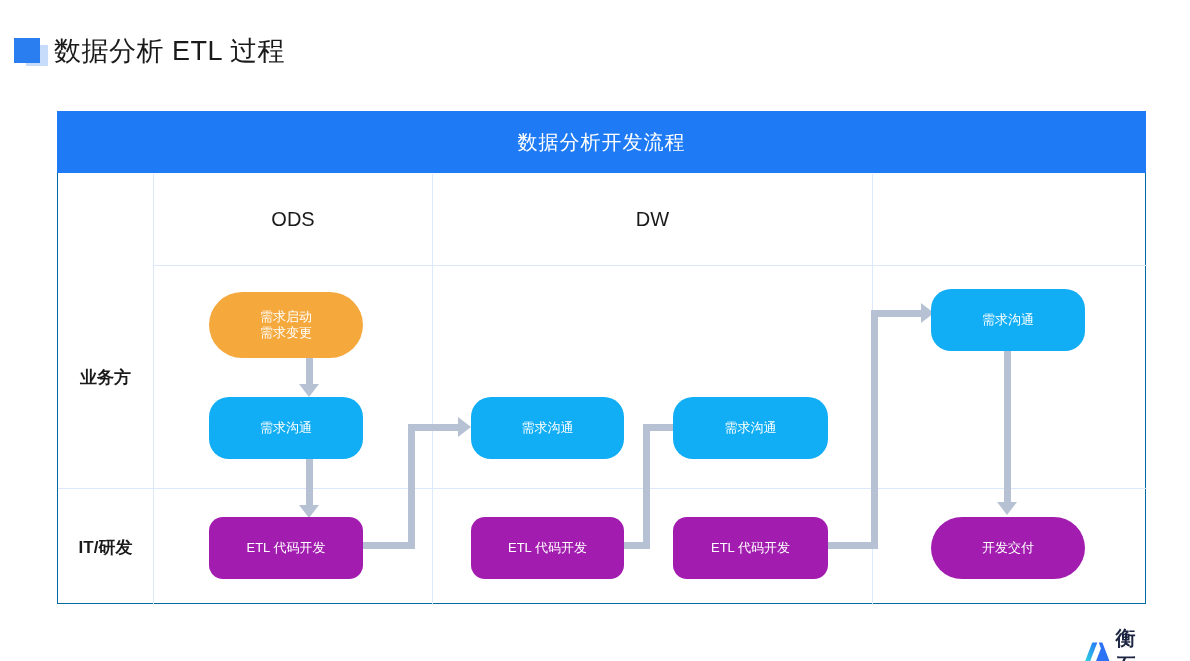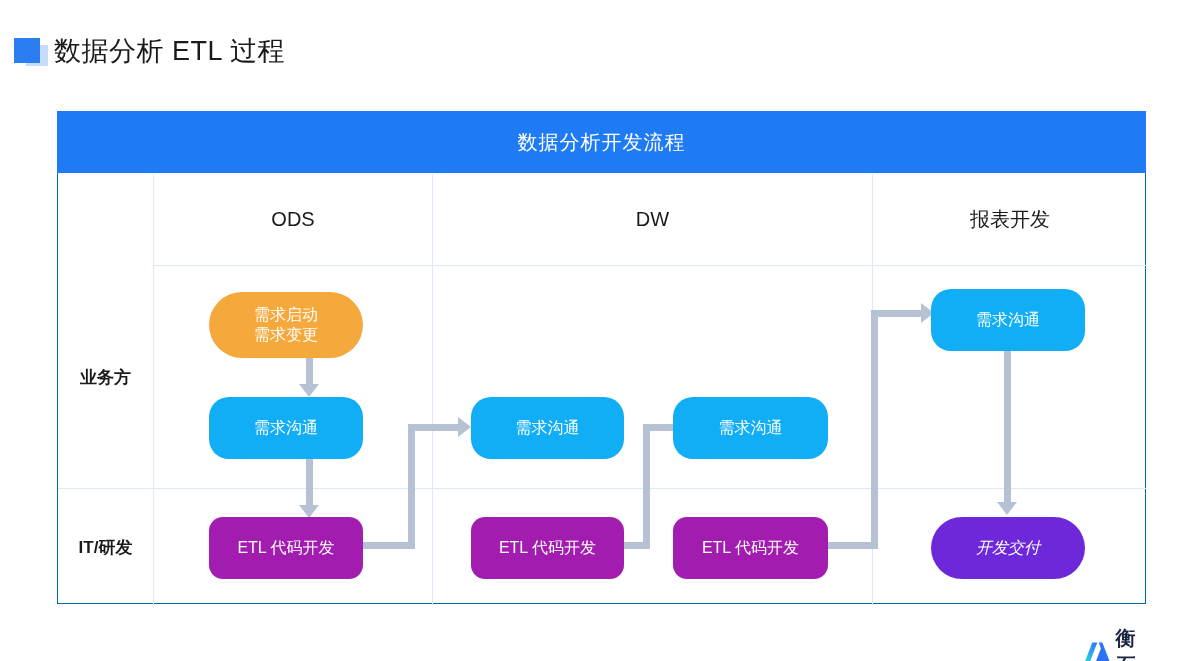--- a/index.html
+++ b/index.html
@@ -61,28 +61,28 @@
     display: flex; align-items: center; justify-content: center;
     font-size: 17px; font-weight: bold; color: #1a1a1a;
   }
 
   
   .node {
     position: absolute;
     display: flex; align-items: center; justify-content: center;
     text-align: center;
     color: #ffffff;
-    font-size: 16px;
+    font-size: 13px;
     line-height: 1.25;
     white-space: pre-line;
   }
   .node.pill-orange { background:#f5a83c; border-radius: 34px; }
   .node.rect-blue   { background:#11aef5; border-radius: 20px; }
   .node.rect-cyan   { background:#a21caf; border-radius: 14px; }
-  .node.pill-blue   { background:#6d28d9; border-radius: 34px; font-style: italic; }
+  .node.pill-blue   { background:#a21caf; border-radius: 34px; }
 
   
   .conn { position: absolute; background: #b6c2d4; }
   .conn-v { width: 7px; }
   .conn-h { height: 7px; }
   .arrow-down {
     position: absolute; width: 0; height: 0;
     border-left: 10px solid transparent;
     border-right: 10px solid transparent;
     border-top: 13px solid #b6c2d4;
@@ -120,21 +120,20 @@
 
     <div class="vline" style="left:95px;  top:62px; height:431px;"></div>
     <div class="vline" style="left:374px; top:62px; height:431px;"></div>
     <div class="vline" style="left:814px; top:62px; height:431px;"></div>
 
     <div class="hline" style="left:95px;  top:153px; width:994px;"></div>
     <div class="hline" style="left:0px; top:376px; width:1089px;"></div>
 
     <div class="col-head" style="left:375px; width:439px;">DW</div>
     <div class="col-head" style="left:96px;  width:278px;">ODS</div>
-    <div class="col-head" style="left:815px; width:274px;">报表开发</div>
 
     <div class="row-head" style="top:377px; height:116px;">IT/研发</div>
     <div class="row-head" style="top:154px; height:222px;">业务方</div>
 
     <div class="conn conn-v" style="left:248px; top:246px; height:26px;"></div>
     <div class="arrow-down" style="left:241px; top:272px;"></div>
 
     <div class="conn conn-v" style="left:248px; top:347px; height:46px;"></div>
     <div class="arrow-down" style="left:241px; top:393px;"></div>
 

